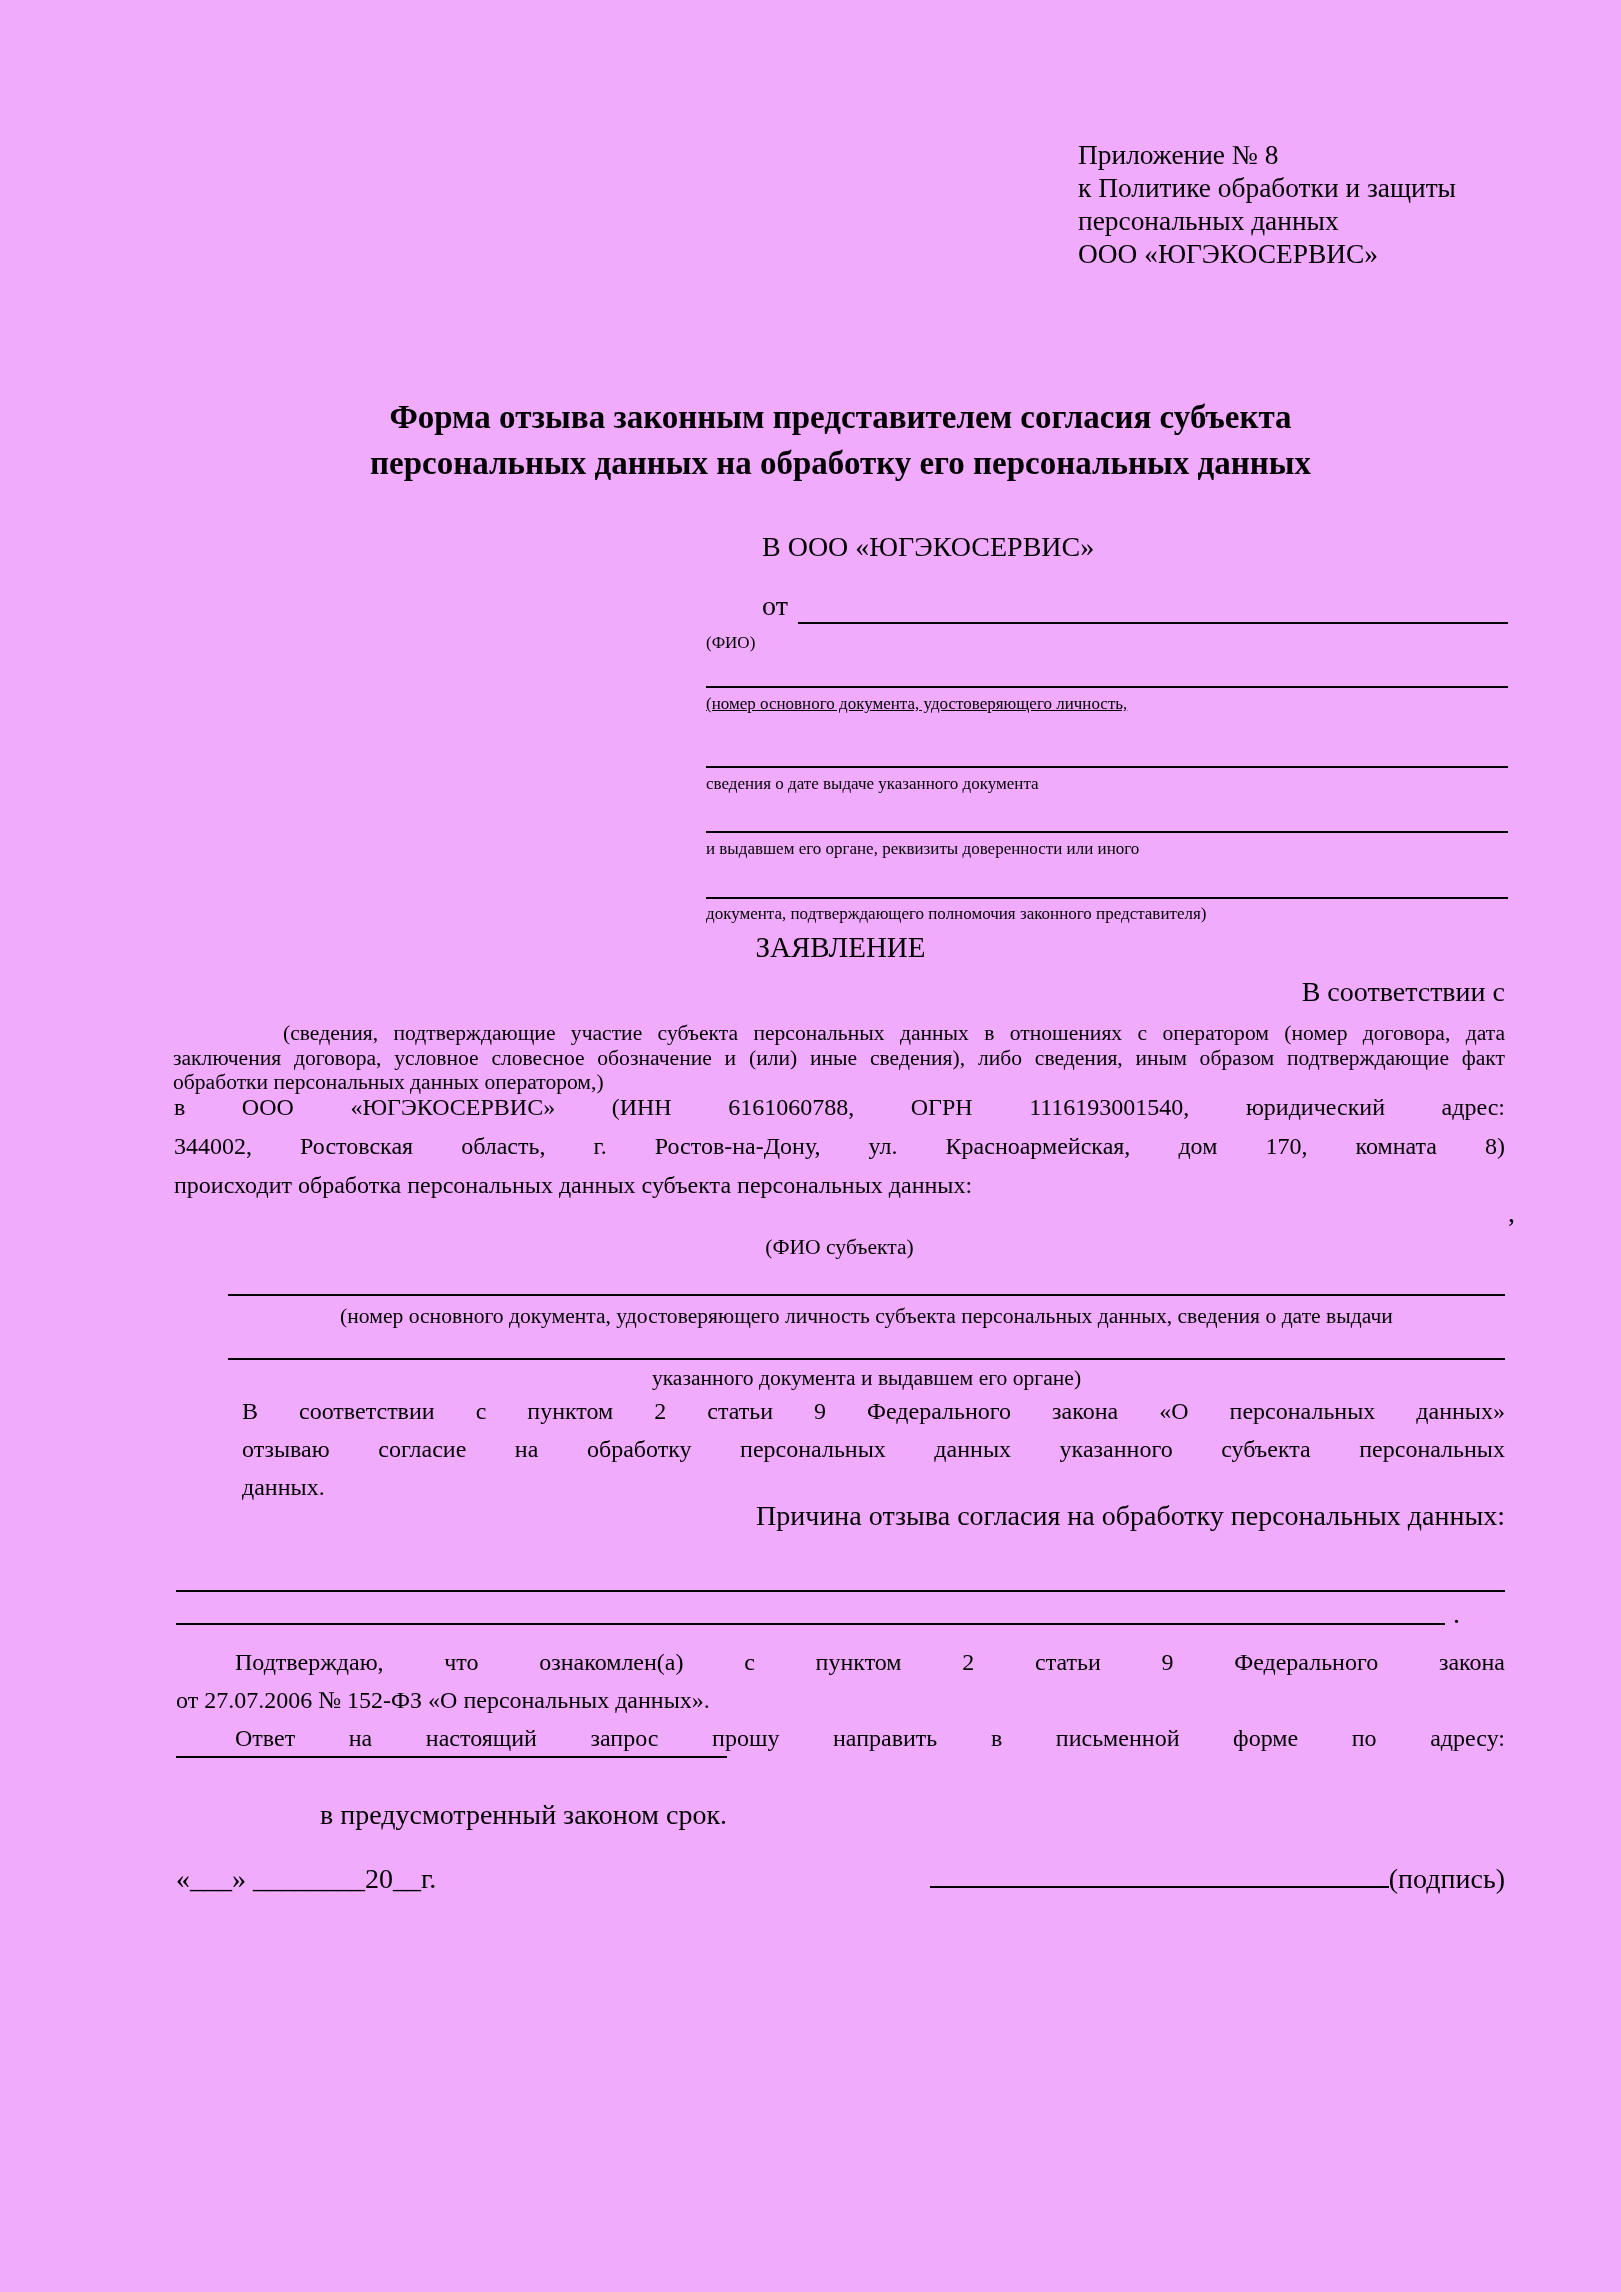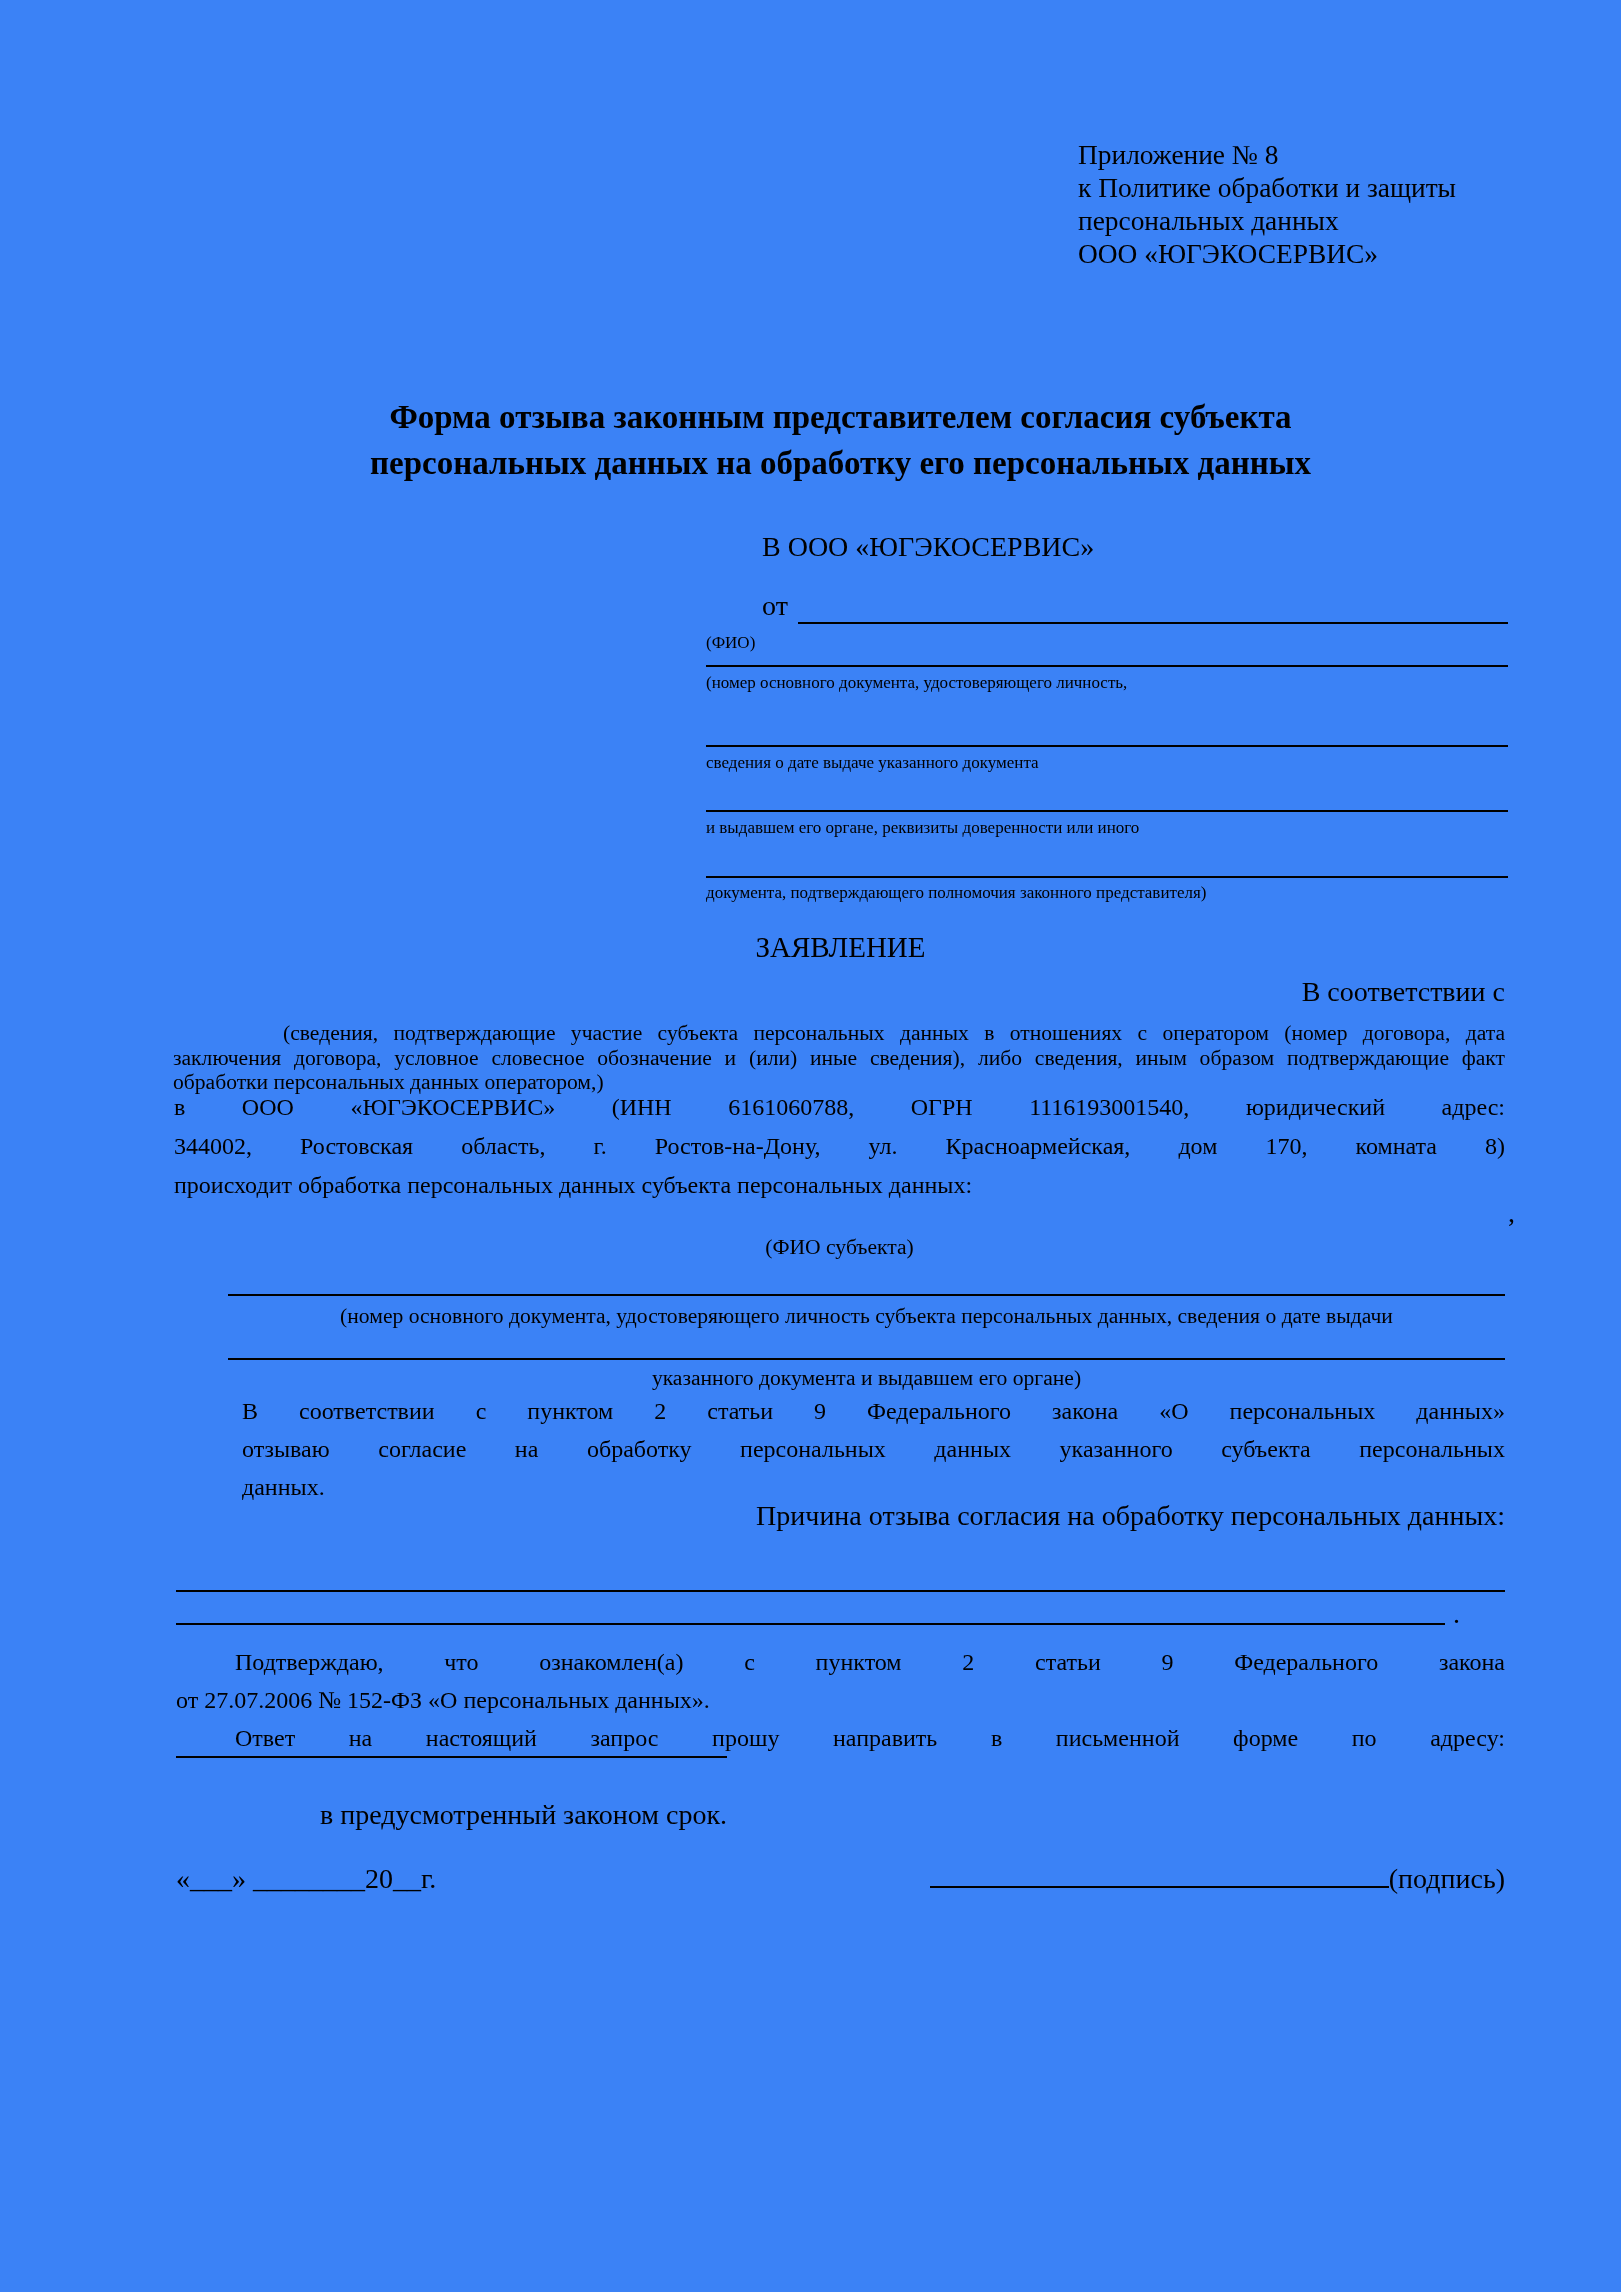--- a/index.html
+++ b/index.html
@@ -1,17 +1,17 @@
 <!DOCTYPE html>
 <html><head>
 <meta charset="utf-8">
 <style>
   html,body{margin:0;padding:0;background:#888;}
   .page{
-    position:relative;width:1621px;height:2293px;background:#3b82f6;
+    position:relative;width:1621px;height:2293px;background:#f0abfc;
     font-family:"Liberation Serif","DejaVu Serif",serif;color:#000;
     overflow:hidden;
   }
   .abs{position:absolute;}
   .body-text{font-size:24px;line-height:39px;}
   .small-text{font-size:21.6px;line-height:25.5px;}
   .just{text-align:justify;text-align-last:justify;}
   .center{text-align:center;}
   .rule{border-top:2.9px solid #000;height:0;}
   .fill{flex:1;border-bottom:2.9px solid #000;}
@@ -21,21 +21,21 @@
   .doc-title{top:394px;left:176px;right:116px;text-align:center;font-weight:bold;font-size:33px;line-height:46px;}
 
   .recipient{top:529px;left:706px;width:802px;font-size:28px;line-height:36px;}
   .r-org{padding-left:56px;}
   .r-from{margin-top:23px;height:36px;padding-left:56px;display:flex;align-items:flex-end;}
   .r-from .fill{margin-left:9.8px;}
   .r-cap{font-size:17px;line-height:25.5px;text-align:left;}
   .r-fio{margin-top:5.9px;}
   .r-group{margin-top:35px;}
   .r-group .rule{margin-bottom:2.9px;}
-  .rg1{margin-top:10px;}
+  .rg1{margin-top:31px;text-decoration:underline;}
   .rg2{margin-top:49px;}
 
   .heading{top:931px;left:176px;right:116px;font-size:29px;}
   .intro-row{top:976px;left:176px;right:116px;height:37px;font-size:28px;}
   .intro-label{padding-left:152px;white-space:nowrap;}
   .intro-row .fill{margin-left:11.8px;}
   .intro-caption{top:1021px;left:173px;right:116px;font-size:21.6px;line-height:24.5px;}
   .indent-small{text-indent:110px;}
   .plain{text-align:left;}
 

